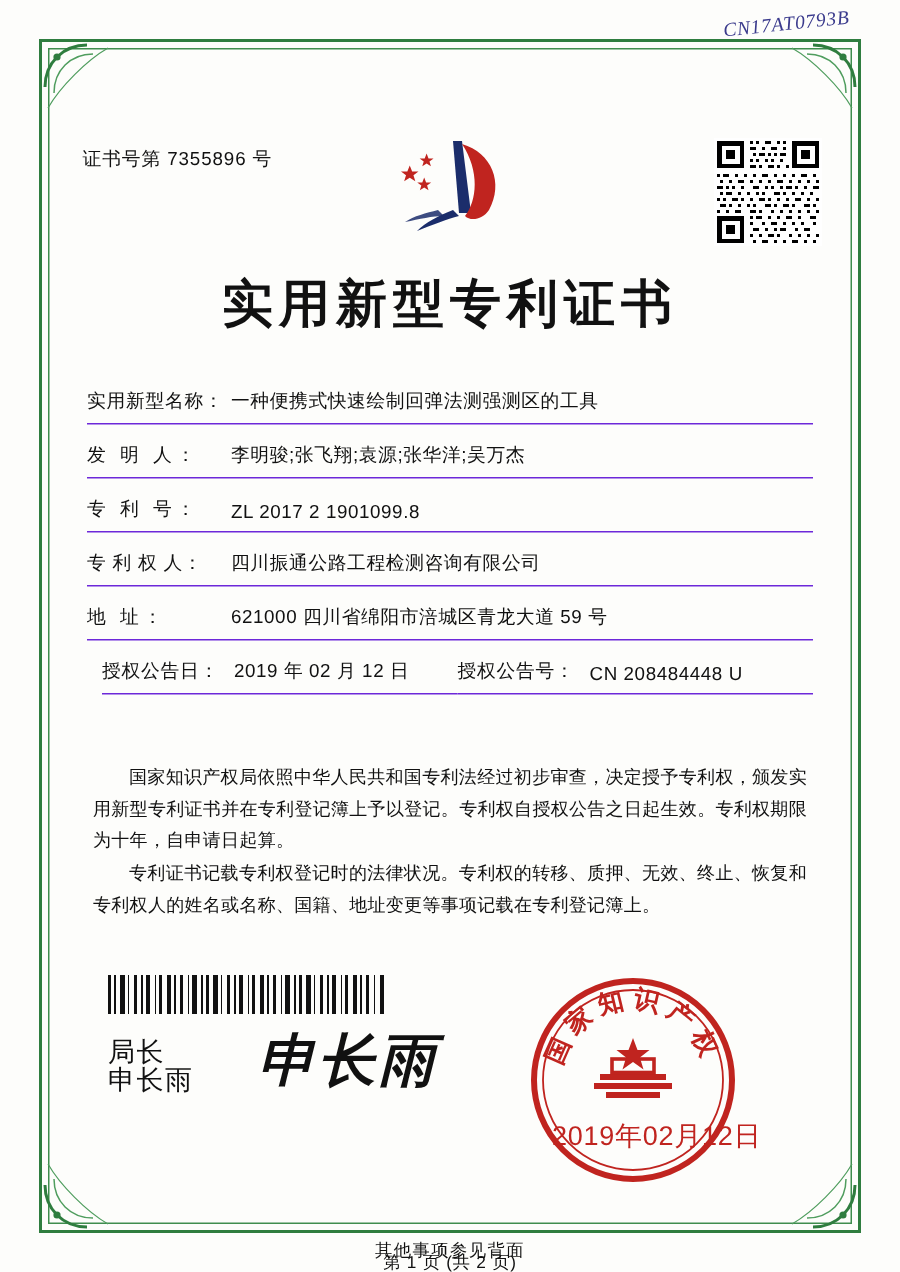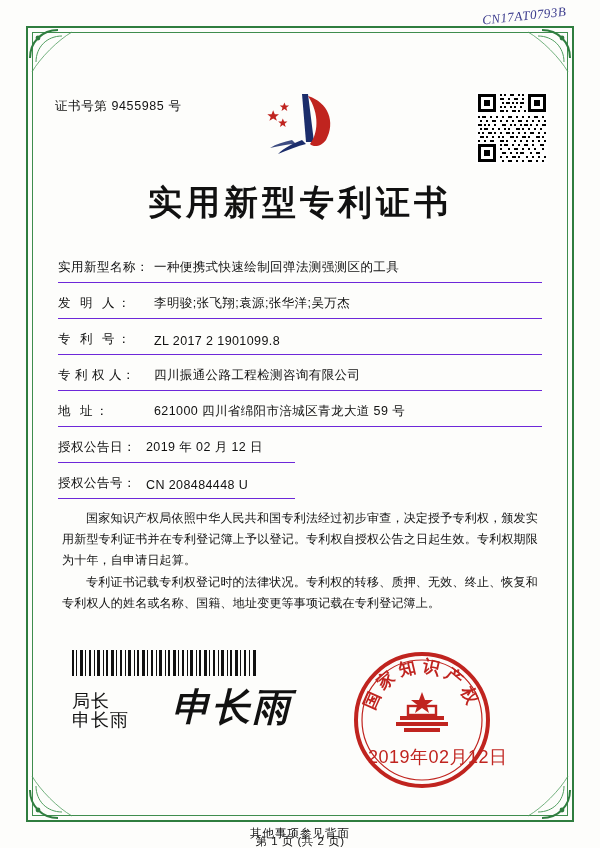--- a/index.html
+++ b/index.html
@@ -133,21 +133,20 @@
   .lbl.w2 { width: 86px; letter-spacing: 3px; }
   .field-row.half {
     width: 237px;
     display: inline-flex;
     vertical-align: bottom;
   }
   .half-wrap {
     display: flex;
     justify-content: flex-end;
     width: 484px;
-    flex-direction: column;
   }
 
   
   .para {
     position: absolute;
     left: 62px;
     width: 476px;
     font-family: "Liberation Serif", serif;
     font-size: 12px;
     line-height: 21px;
@@ -259,21 +258,21 @@
     <svg width="54" height="54" viewBox="0 0 54 54">
       <path d="M2 30 C2 14 14 2 30 2" fill="none" stroke="#2f7d3f" stroke-width="2"></path>
       <path d="M8 34 C8 19 19 8 34 8" fill="none" stroke="#4f9d5e" stroke-width="1"></path>
       <path d="M4 44 C12 30 30 12 44 4" fill="none" stroke="#4f9d5e" stroke-width="0.8"></path>
       <circle cx="10" cy="10" r="2.4" fill="#2f7d3f"></circle>
     </svg>
   </div>
 
   <div class="handcode">CN17AT0793B</div>
 
-  <div class="cert-no">证书号第 9455985 号</div>
+  <div class="cert-no">证书号第 7355896 号</div>
 
   <div class="logo">
     <svg width="86" height="78" viewBox="0 0 86 78">
       <path d="M40 6 L46 6 L52 54 L44 54 Z" fill="#1b2d6b"></path>
       <path d="M46 8 C66 14 74 34 64 52 C60 58 52 60 48 56 C56 46 58 26 46 8 Z" fill="#c0241f"></path>
       <path d="M40 52 C30 56 22 60 16 66 C26 62 36 58 44 56 Z" fill="#1b2d6b"></path>
       <path d="M30 52 C22 54 14 56 8 60 C18 58 26 56 34 56 Z" fill="#1b2d6b" opacity="0.85"></path>
       <polygon points="12,22 14.6,28.4 21.4,28.4 16,32.6 18,39 12,35.2 6,39 8,32.6 2.6,28.4 9.4,28.4" fill="#c0241f" transform="scale(0.62) translate(6,14)"></polygon>
       <polygon points="26,12 27.6,16 31.8,16 28.4,18.6 29.6,22.6 26,20.2 22.4,22.6 23.6,18.6 20.2,16 24.4,16" fill="#c0241f" transform="scale(0.8) translate(2,6)"></polygon>
       <polygon points="26,32 27.6,36 31.8,36 28.4,38.6 29.6,42.6 26,40.2 22.4,42.6 23.6,38.6 20.2,36 24.4,36" fill="#c0241f" transform="scale(0.8) translate(0,6)"></polygon>

